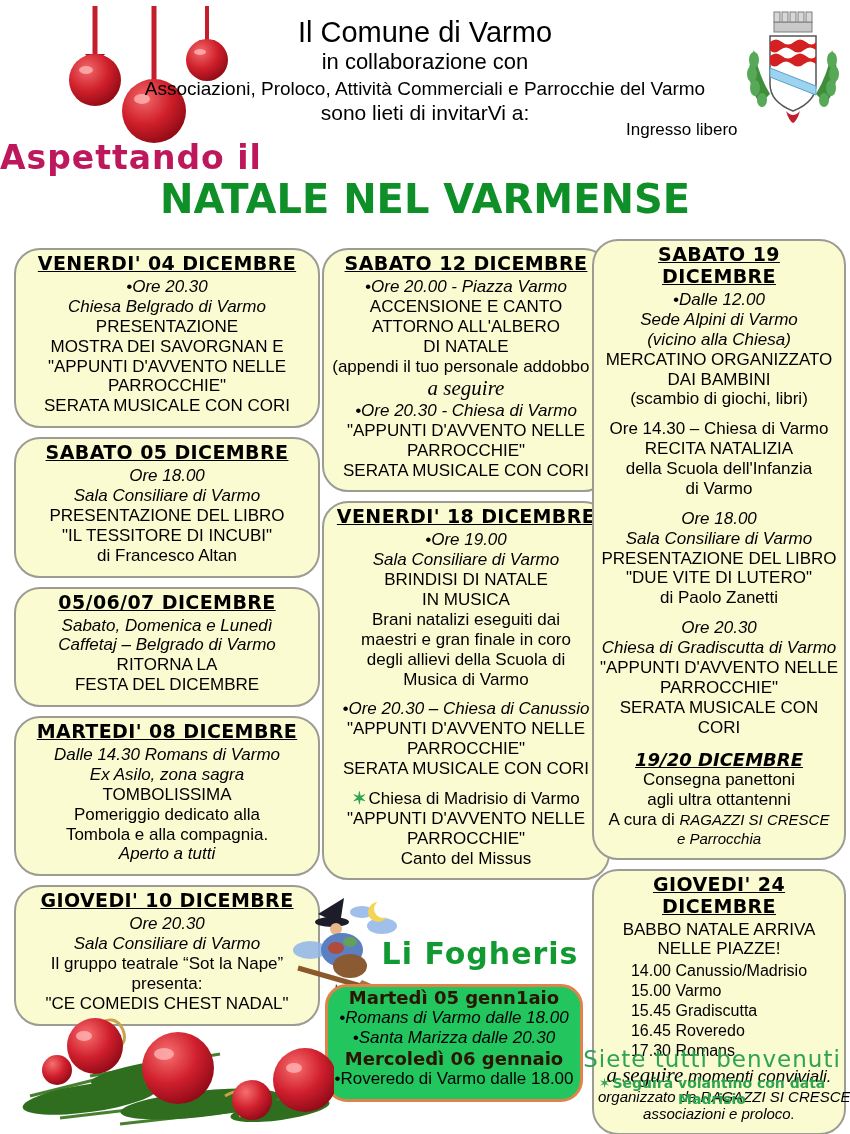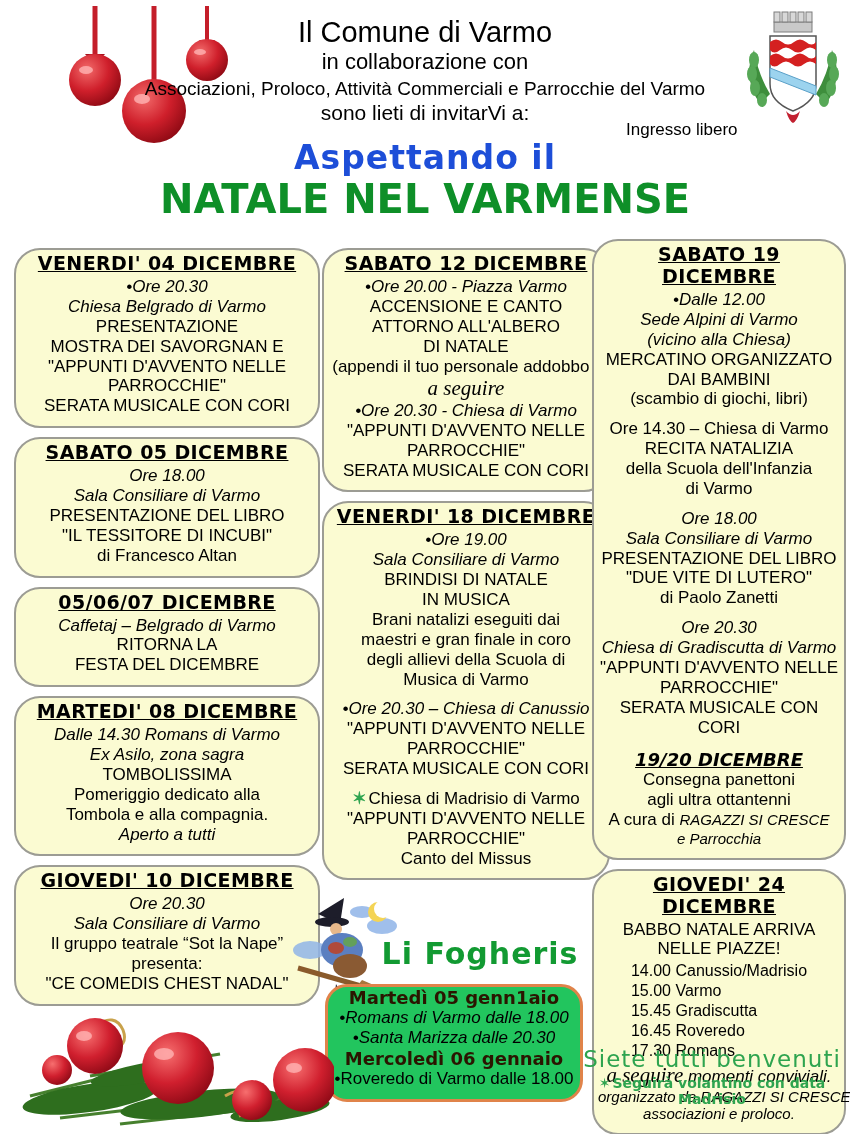--- a/index.html
+++ b/index.html
@@ -6,22 +6,22 @@
   #page{position:relative;width:850px;height:1134px;background:#ffffff;overflow:hidden;
         font-family:"Liberation Sans",sans-serif;color:#000;}
 
   
   .h-center{position:absolute;left:110px;top:16px;width:630px;text-align:center;line-height:1.12;}
   .h-title{font-size:29px;}
   .h-line2{font-size:22px;margin-top:2px;}
   .h-line3{font-size:19px;margin-top:3px;}
   .h-line4{font-size:21px;margin-top:2px;}
   .free-entry{position:absolute;left:626px;top:120px;font-size:17px;}
-  .main-title-1{position:absolute;left:0;top:138px;width:850px;text-align:center;
-      font-family:"DejaVu Sans",sans-serif;font-weight:bold;font-size:33px;color:#1d4ed8;letter-spacing:1px;}
+  .main-title-1{position:absolute;left:0;top:138px;width:850px;text-align:left;
+      font-family:"DejaVu Sans",sans-serif;font-weight:bold;font-size:33px;color:#be185d;letter-spacing:1px;}
   .main-title-2{position:absolute;left:0;top:176px;width:850px;text-align:center;
       font-family:"DejaVu Sans",sans-serif;font-weight:bold;font-size:40px;color:#0e8f28;letter-spacing:0px;}
 
   
   .col{position:absolute;}
   .col-left{left:14px;top:248px;width:306px;}
   .col-middle{left:322px;top:248px;width:288px;}
   .col-right{left:592px;top:239px;width:254px;}
 
   .event-box{background:#fbfbd2;border:2px solid #9c9c94;border-radius:26px;
@@ -143,20 +143,21 @@
       <div class="event-box">
         <div class="box-title">SABATO 05 DICEMBRE</div>
         <div class="line italic">Ore 18.00</div>
         <div class="line italic">Sala Consiliare di Varmo</div>
         <div class="line ">PRESENTAZIONE DEL LIBRO</div>
         <div class="line ">"IL TESSITORE DI INCUBI"</div>
         <div class="line ">di Francesco Altan</div>
       </div>
       <div class="event-box">
         <div class="box-title">05/06/07 DICEMBRE</div>
+        <div class="line italic">Sabato, Domenica e Lunedì</div>
         <div class="line italic">Caffetaj – Belgrado di Varmo</div>
         <div class="line ">RITORNA LA</div>
         <div class="line ">FESTA DEL DICEMBRE</div>
       </div>
       <div class="event-box">
         <div class="box-title">MARTEDI' 08 DICEMBRE</div>
         <div class="line italic">Dalle 14.30  Romans di Varmo</div>
         <div class="line italic">Ex Asilo, zona sagra</div>
         <div class="line ">TOMBOLISSIMA</div>
         <div class="line ">Pomeriggio dedicato alla</div>

